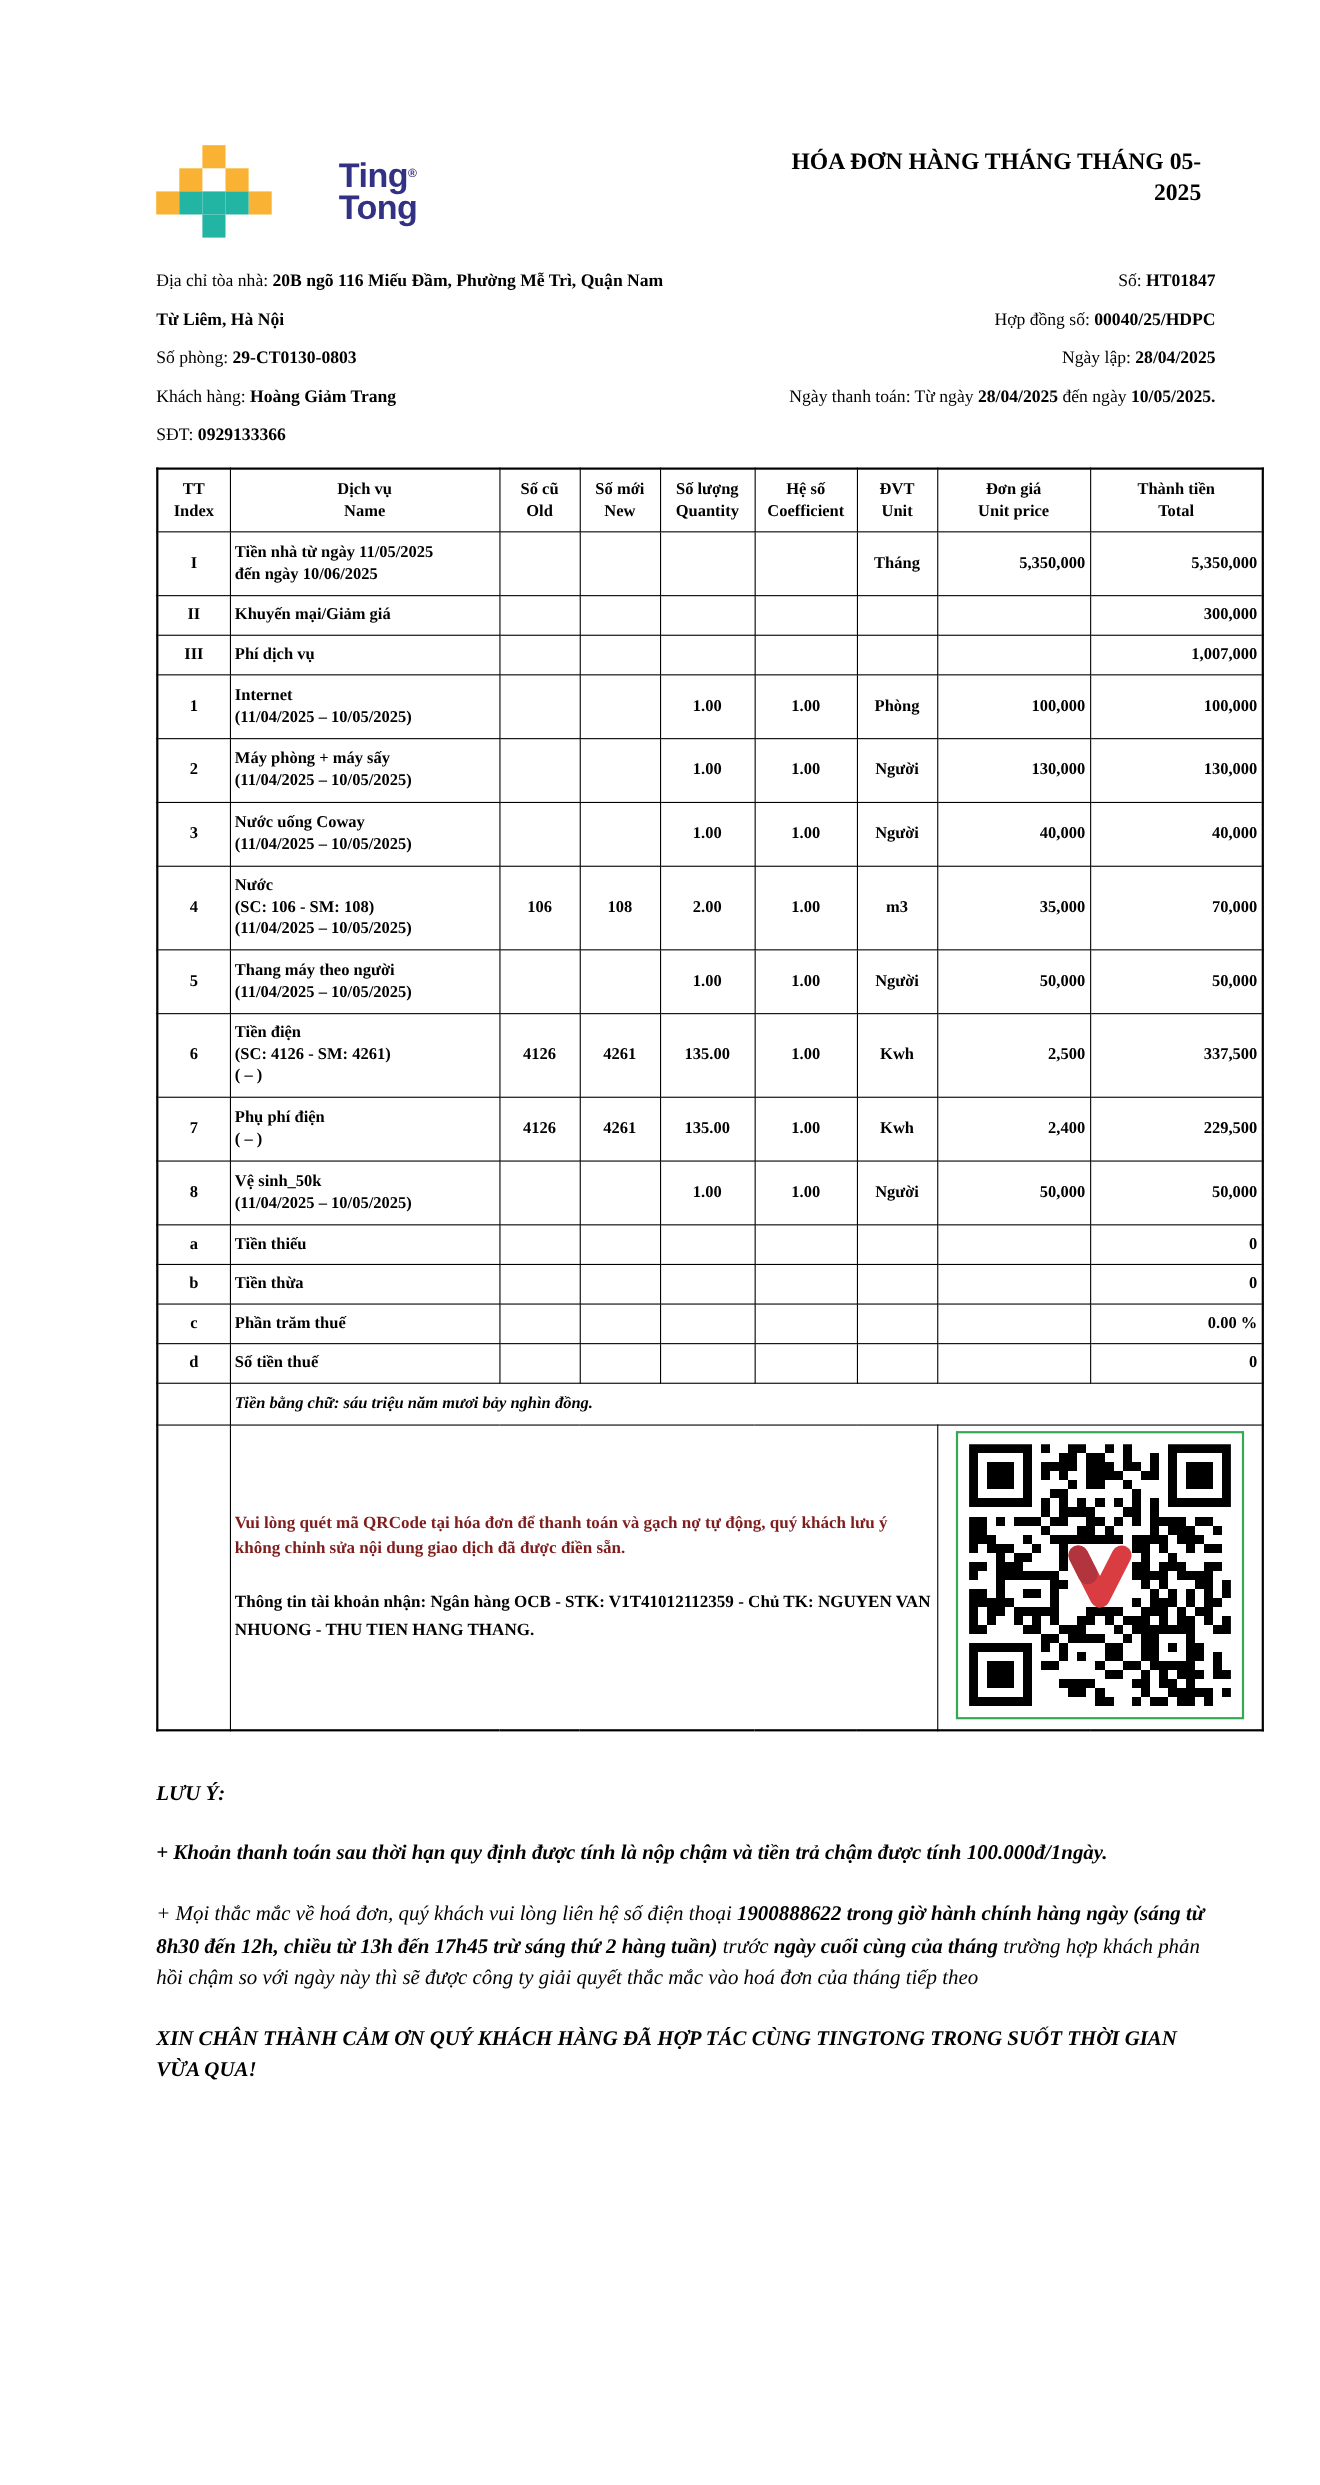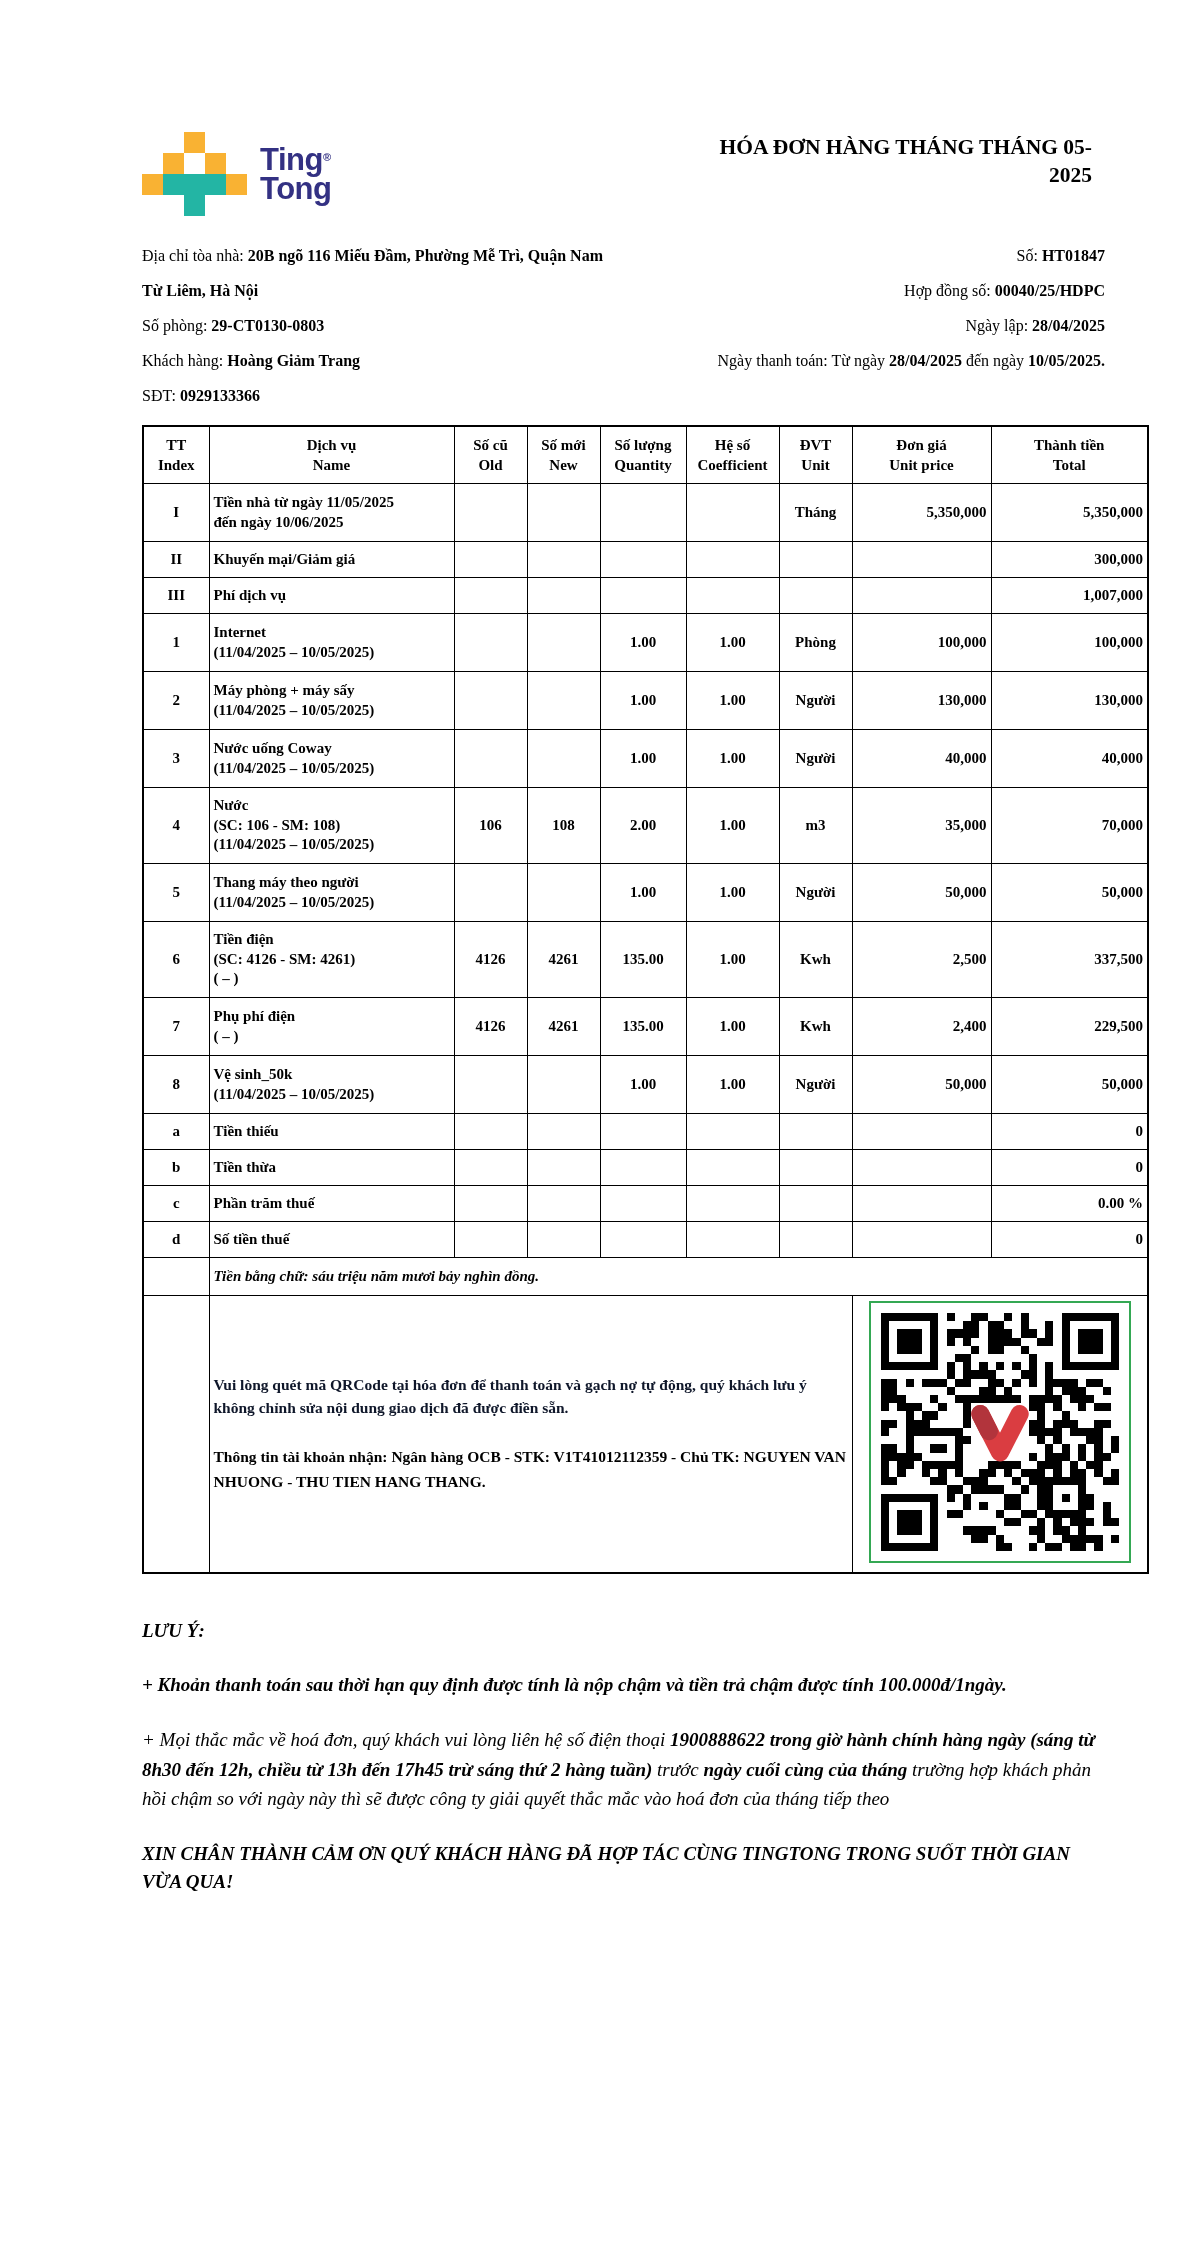--- a/index.html
+++ b/index.html
@@ -64,21 +64,21 @@
           <div class="logo-cell" style="grid-area: 1 / 3; background: rgb(249, 178, 51);"></div>
           <div class="logo-cell" style="grid-area: 2 / 2; background: rgb(249, 178, 51);"></div>
           <div class="logo-cell" style="grid-area: 2 / 4; background: rgb(249, 178, 51);"></div>
           <div class="logo-cell" style="grid-area: 3 / 1; background: rgb(249, 178, 51);"></div>
           <div class="logo-cell" style="grid-area: 3 / 5; background: rgb(249, 178, 51);"></div>
           <div class="logo-cell" style="grid-area: 3 / 2; background: rgb(35, 181, 164);"></div>
           <div class="logo-cell" style="grid-area: 3 / 3; background: rgb(35, 181, 164);"></div>
           <div class="logo-cell" style="grid-area: 3 / 4; background: rgb(35, 181, 164);"></div>
           <div class="logo-cell" style="grid-area: 4 / 3; background: rgb(35, 181, 164);"></div>
         </div>
-      <div class="logo-words" style="color: rgb(51, 49, 131);">
+      <div class="logo-words" style="color: rgb(51, 49, 131); margin-left: 48px;">
         <div><span>Ting</span><span class="reg">®</span></div>
         <div>Tong</div>
       </div>
     </div>
     <h1 class="title">HÓA ĐƠN HÀNG THÁNG THÁNG 05-2025</h1>
   </div>
 
   <div class="info-row">
     <div class="info-left">
       <div class="info-line"><span>Địa chỉ tòa nhà: </span><span class="rb">20B ngõ 116 Miếu Đầm, Phường Mễ Trì, Quận Nam Từ Liêm, Hà Nội</span></div>
@@ -353,21 +353,21 @@
           <td class="cell-num"></td>
           <td class="cell-num">0</td>
         </tr>
         <tr class="words-row">
           <td></td>
           <td colspan="8" class="words-cell"><span>Tiền bằng chữ: </span><span class="rb">sáu triệu năm mươi bảy nghìn đồng.</span></td>
         </tr>
         <tr class="pay-row">
           <td></td>
           <td colspan="6" class="pay-text">
-            <p class="pay-red" style="color: #0f172a;">Vui lòng quét mã QRCode tại hóa đơn để thanh toán và gạch nợ tự động, quý khách lưu ý không chỉnh sửa nội dung giao dịch đã được điền sẵn.</p>
+            <p class="pay-red" style="color: #7f1d1d;">Vui lòng quét mã QRCode tại hóa đơn để thanh toán và gạch nợ tự động, quý khách lưu ý không chỉnh sửa nội dung giao dịch đã được điền sẵn.</p>
             <p class="pay-account"><span>Thông tin tài khoản nhận: Ngân hàng OCB - STK: </span><span class="rb">V1T41012112359</span><span> - Chủ TK: </span><span class="rb">NGUYEN VAN NHUONG - THU TIEN HANG THANG</span><span>.</span></p>
           </td>
           <td colspan="2" class="qr-cell"><div class="qr-box" style="border: 2px solid rgb(52, 168, 83);"><svg viewBox="0 0 29 29">
                 <g shape-rendering="crispEdges">
                   <rect x="0" y="0" width="1" height="1" fill="#000000"></rect>
                   <rect x="1" y="0" width="1" height="1" fill="#000000"></rect>
                   <rect x="2" y="0" width="1" height="1" fill="#000000"></rect>
                   <rect x="3" y="0" width="1" height="1" fill="#000000"></rect>
                   <rect x="4" y="0" width="1" height="1" fill="#000000"></rect>
                   <rect x="5" y="0" width="1" height="1" fill="#000000"></rect>

